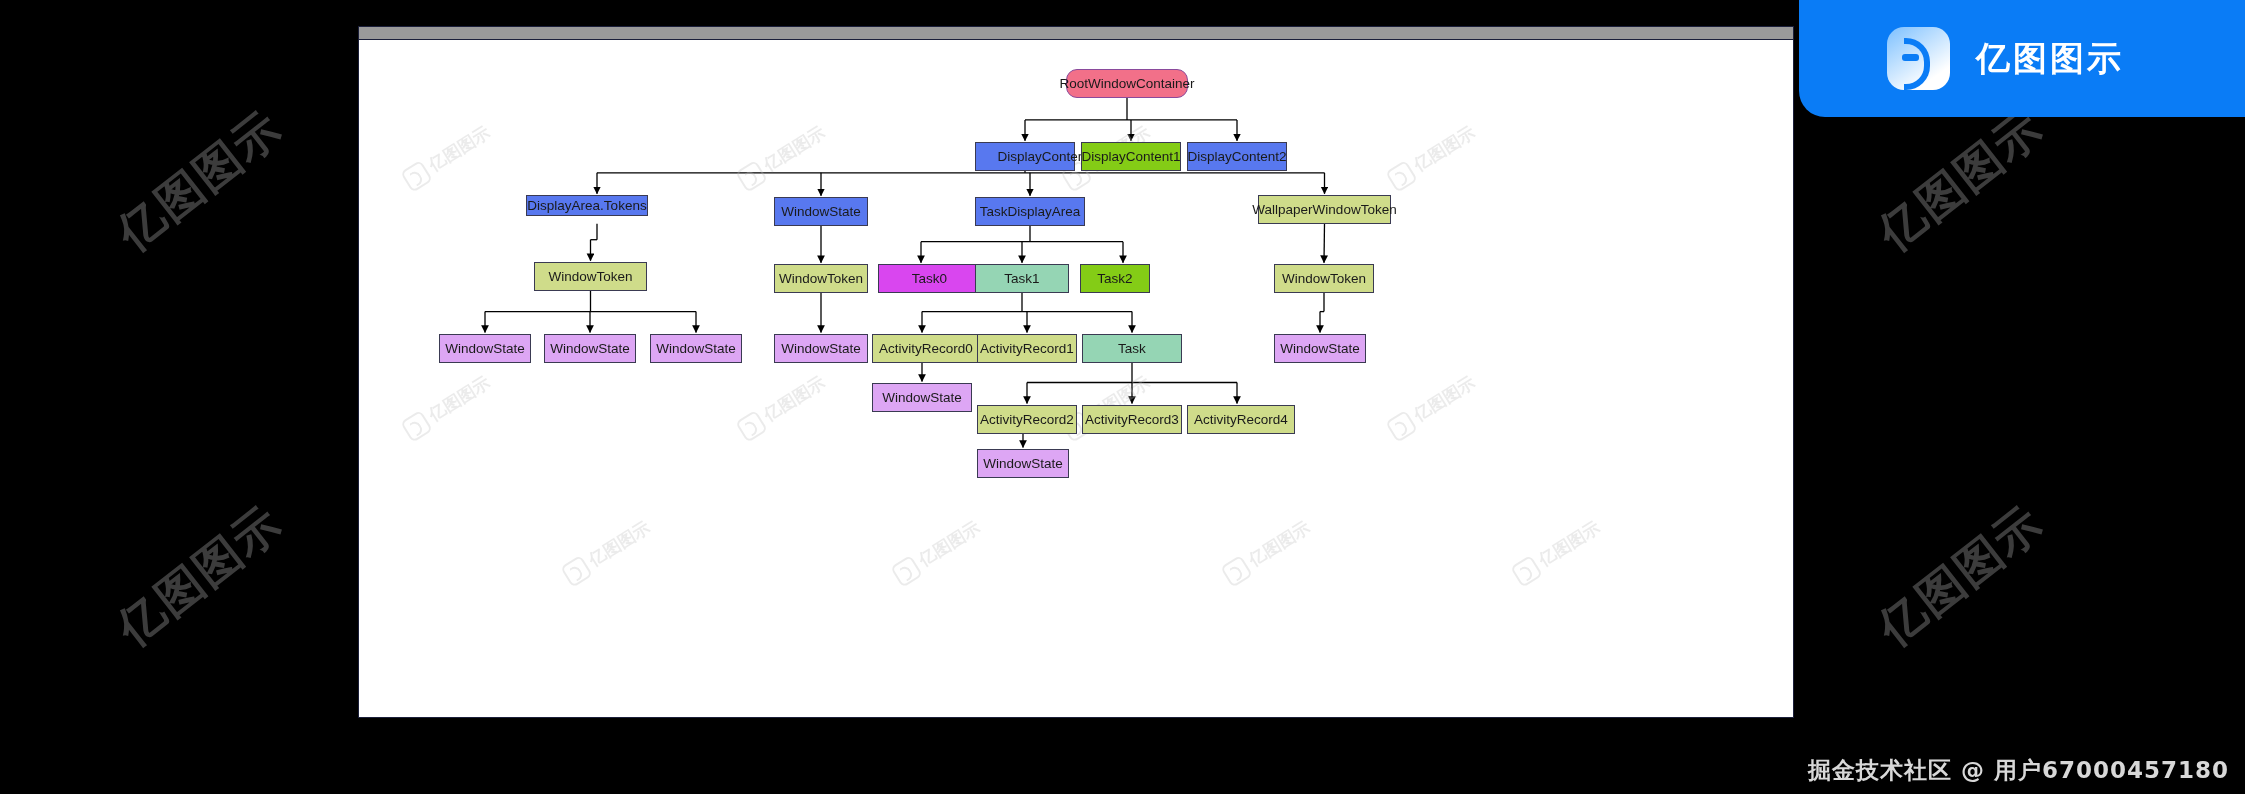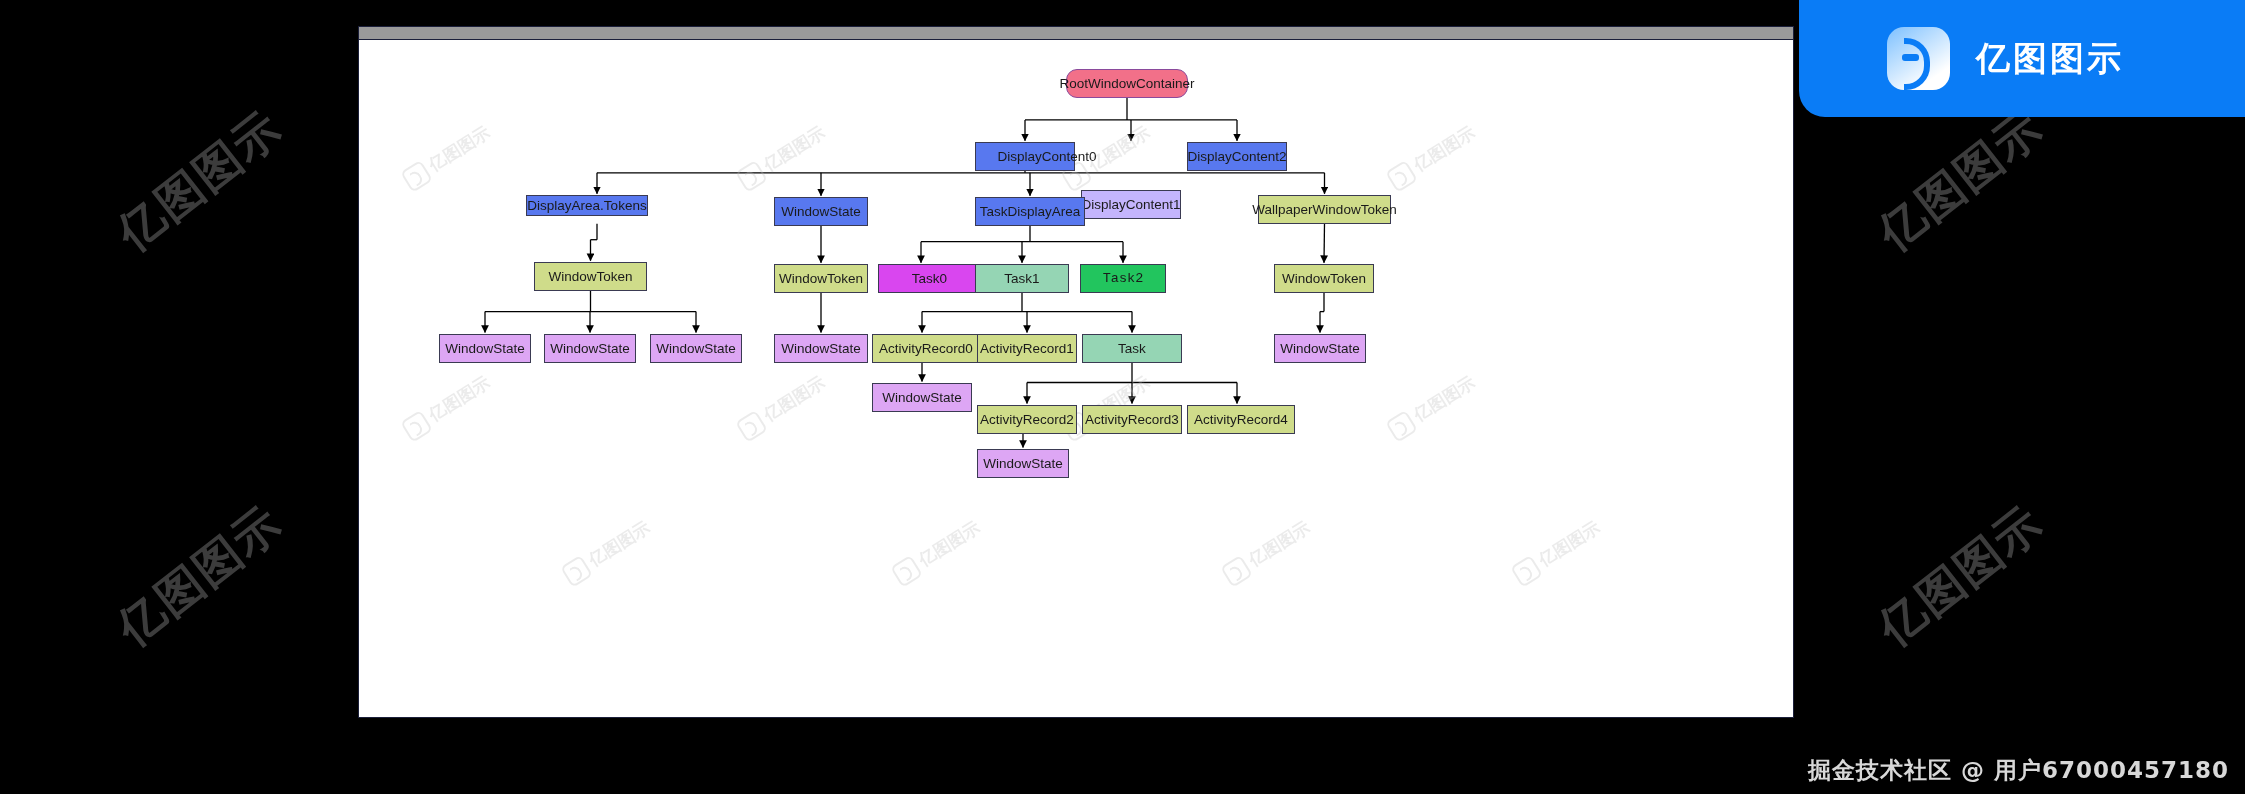--- a/index.html
+++ b/index.html
@@ -249,32 +249,32 @@
       <div class="canvas-mark" style="left: 40px; top: 355px;"><span class="mk-logo"></span>亿图图示</div>
       <div class="canvas-mark" style="left: 375px; top: 355px;"><span class="mk-logo"></span>亿图图示</div>
       <div class="canvas-mark" style="left: 700px; top: 355px;"><span class="mk-logo"></span>亿图图示</div>
       <div class="canvas-mark" style="left: 1025px; top: 355px;"><span class="mk-logo"></span>亿图图示</div>
       <div class="canvas-mark" style="left: 200px; top: 500px;"><span class="mk-logo"></span>亿图图示</div>
       <div class="canvas-mark" style="left: 530px; top: 500px;"><span class="mk-logo"></span>亿图图示</div>
       <div class="canvas-mark" style="left: 860px; top: 500px;"><span class="mk-logo"></span>亿图图示</div>
       <div class="canvas-mark" style="left: 1150px; top: 500px;"><span class="mk-logo"></span>亿图图示</div>
       <div class="node" style="left: 707px; top: 29px; width: 122px; height: 29px; background: rgb(242, 112, 137); border-color: rgb(138, 74, 156); border-radius: 11px;">RootWindowContainer</div>
       <div class="node" style="left: 616px; top: 102px; width: 100px; height: 29px; background: rgb(88, 120, 239); padding-left: 44px;">DisplayContent0</div>
-      <div class="node" style="left: 722px; top: 102px; width: 100px; height: 29px; background: #c4b5fd; margin-top: 48px;">DisplayContent1</div>
+      <div class="node" style="left: 722px; top: 102px; width: 100px; height: 29px; background: #84cc16;">DisplayContent1</div>
       <div class="node" style="left: 828px; top: 102px; width: 100px; height: 29px; background: rgb(88, 120, 239);">DisplayContent2</div>
       <div class="node" style="left: 167px; top: 155px; width: 122px; height: 21px; background: rgb(88, 120, 239);">DisplayArea.Tokens</div>
       <div class="node" style="left: 415px; top: 157px; width: 94px; height: 29px; background: rgb(88, 120, 239);">WindowState</div>
       <div class="node" style="left: 616px; top: 157px; width: 110px; height: 29px; background: rgb(88, 120, 239);">TaskDisplayArea</div>
       <div class="node" style="left: 899px; top: 155px; width: 133px; height: 29px; background: rgb(207, 220, 138);">WallpaperWindowToken</div>
       <div class="node" style="left: 175px; top: 222px; width: 113px; height: 29px; background: rgb(207, 220, 138);">WindowToken</div>
       <div class="node" style="left: 415px; top: 224px; width: 94px; height: 29px; background: rgb(207, 220, 138);">WindowToken</div>
       <div class="node" style="left: 915px; top: 224px; width: 100px; height: 29px; background: rgb(207, 220, 138);">WindowToken</div>
       <div class="node" style="left: 519px; top: 224px; width: 103px; height: 29px; background: #d946ef;">Task0</div>
       <div class="node" style="left: 616px; top: 224px; width: 94px; height: 29px; background: rgb(149, 213, 180);">Task1</div>
-      <div class="node" style="left: 721px; top: 224px; width: 86px; height: 29px; background: #22c55e; font-family: Liberation Mono, monospace;">Task2</div>
+      <div class="node" style="left: 721px; top: 224px; width: 70px; height: 29px; background: #84cc16;">Task2</div>
       <div class="node" style="left: 80px; top: 294px; width: 92px; height: 29px; background: rgb(221, 166, 244);">WindowState</div>
       <div class="node" style="left: 185px; top: 294px; width: 92px; height: 29px; background: rgb(221, 166, 244);">WindowState</div>
       <div class="node" style="left: 291px; top: 294px; width: 92px; height: 29px; background: rgb(221, 166, 244);">WindowState</div>
       <div class="node" style="left: 415px; top: 294px; width: 94px; height: 29px; background: rgb(221, 166, 244);">WindowState</div>
       <div class="node" style="left: 513px; top: 294px; width: 108px; height: 29px; background: rgb(207, 220, 138);">ActivityRecord0</div>
       <div class="node" style="left: 618px; top: 294px; width: 100px; height: 29px; background: rgb(207, 220, 138);">ActivityRecord1</div>
       <div class="node" style="left: 723px; top: 294px; width: 100px; height: 29px; background: rgb(149, 213, 180);">Task</div>
       <div class="node" style="left: 915px; top: 294px; width: 92px; height: 29px; background: rgb(221, 166, 244);">WindowState</div>
       <div class="node" style="left: 513px; top: 343px; width: 100px; height: 29px; background: rgb(221, 166, 244);">WindowState</div>
       <div class="node" style="left: 618px; top: 365px; width: 100px; height: 29px; background: rgb(207, 220, 138);">ActivityRecord2</div>

